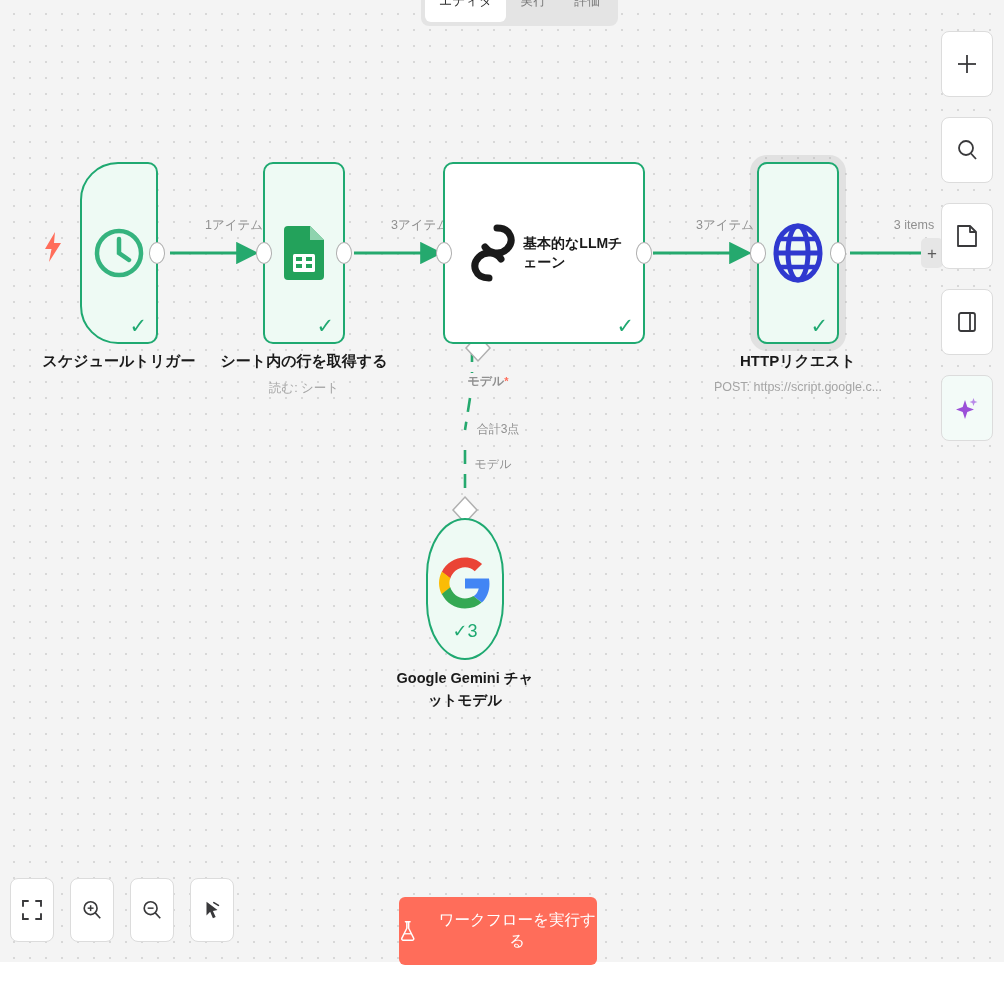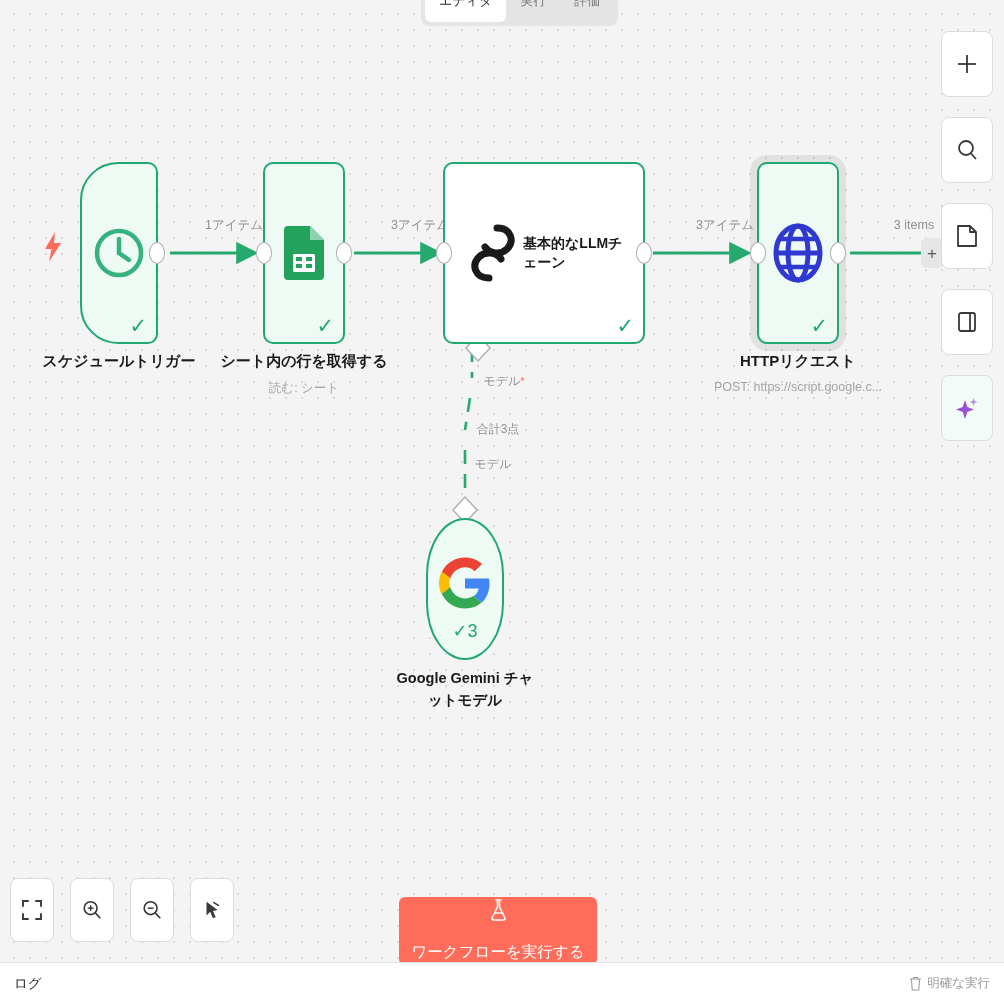--- a/index.html
+++ b/index.html
@@ -180,21 +180,20 @@
 
   
   .exec-btn {
     position: absolute; left: 399px; bottom: 39px;
     width: 198px; height: 68px;
     background: #ff6d5a; border: none; border-radius: 6px;
     color: #ffffff; font-size: 15.5px;
     display: flex; align-items: center; justify-content: center; gap: 21px;
     font-family: inherit;
     z-index: 20;
-    flex-direction: column;
   }
 
   
   .logbar {
     position: absolute; left: 0; bottom: 0;
     width: 1004px; height: 42px;
     background: #ffffff; border-top: 1px solid #e3e3e3;
     display: flex; align-items: center;
     padding: 0 14px;
     z-index: 40;
@@ -233,21 +232,21 @@
       <polygon points="478,335 490,348 478,361 466,348" fill="#ffffff" stroke="#b0b0b0" stroke-width="1.5"></polygon>
 
       <polygon points="465,497 477,510 465,523 453,510" fill="#ffffff" stroke="#b0b0b0" stroke-width="1.5"></polygon>
     </svg>
 
     <div class="wire-label" style="left:208px; top:217px;">1アイテム</div>
     <div class="wire-label" style="left:394px; top:217px;">3アイテム</div>
     <div class="wire-label" style="left:699px; top:217px;">3アイテム</div>
     <div class="wire-label" style="left:888px; top:218px;">3 items</div>
 
-    <div class="wire-label sub" style="left:478px; top:373px;">
+    <div class="wire-label sub" style="left:462px; top:373px;font-weight:bold;">
       <span>モデル</span><span class="req-star">*</span>
     </div>
     <div class="wire-label sub" style="left:472px; top:421px;">合計3点</div>
     <div class="wire-label sub" style="left:467px; top:456px;">モデル</div>
 
     <div class="plus-chip" style="left:921px; top:238px;">
       <span>+</span>
     </div>
 
     <div class="bolt">
@@ -417,24 +416,14 @@
   </div>
 
   <button class="exec-btn">
     <svg width="19" height="22" viewBox="0 0 19 22">
       <path d="M7 1 H12 M8.5 1 V8 L3 19 A1.6 1.6 0 0 0 4.5 21 H14.5 A1.6 1.6 0 0 0 16 19 L10.5 8 V1" fill="none" stroke="#ffffff" stroke-width="1.6" stroke-linejoin="round" stroke-linecap="round"></path>
       <path d="M5.6 14 H13.4" stroke="#ffffff" stroke-width="1.4"></path>
     </svg>
     <span>ワークフローを実行する</span>
   </button>
 
-  <div class="logbar">
-    <span class="title">ログ</span>
-    <span class="spacer"></span>
-    <span class="clear">
-      <svg width="13" height="15" viewBox="0 0 13 15">
-        <path d="M1 3 H12 M4.5 3 V1.5 H8.5 V3 M2.5 3 L3.2 14 H9.8 L10.5 3" fill="none" stroke="#9a9a9a" stroke-width="1.1" stroke-linejoin="round"></path>
-      </svg>
-      <span>明確な実行</span>
-    </span>
-  </div>
 
 </div>
 
 </body></html>

